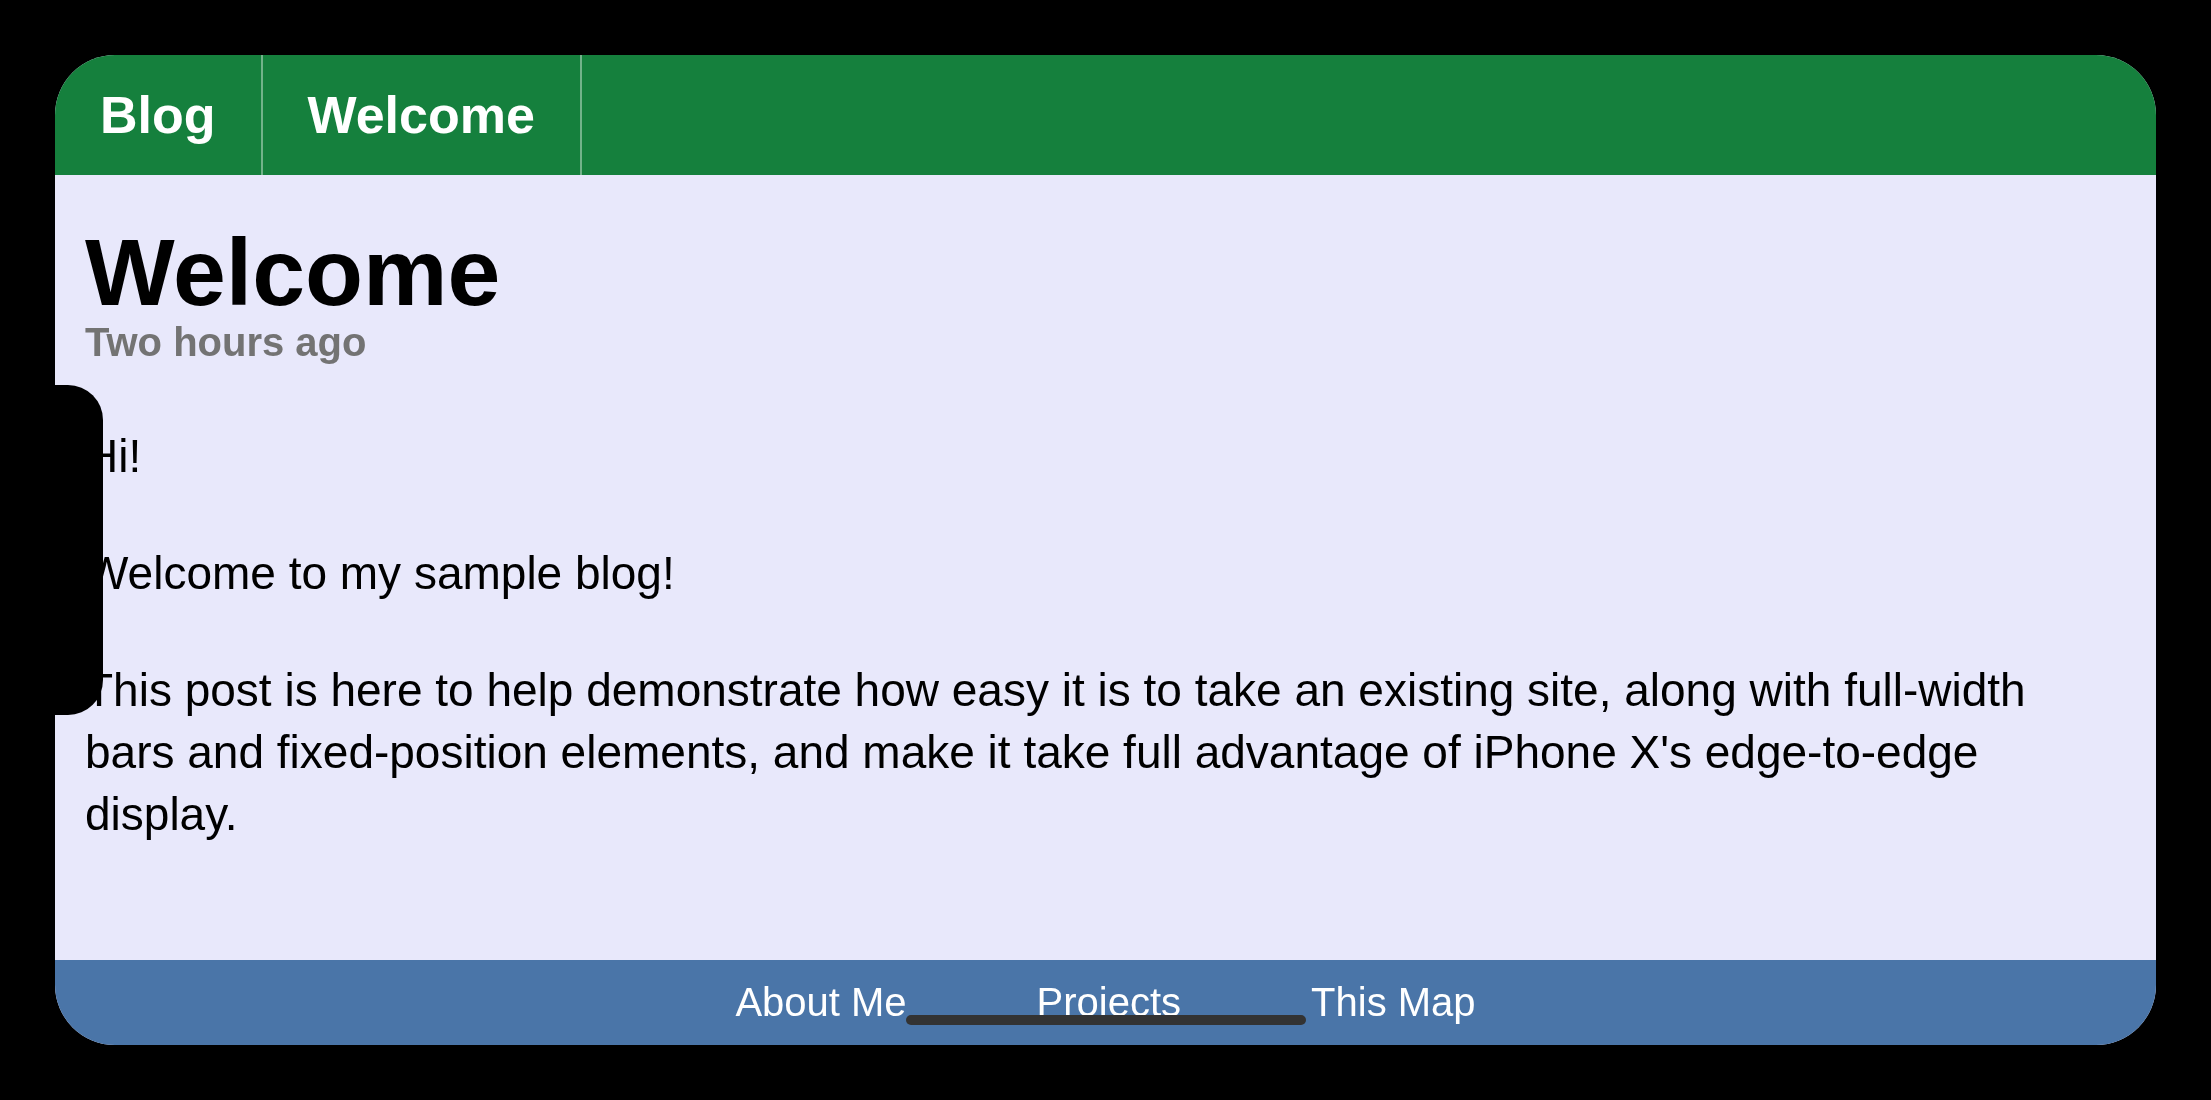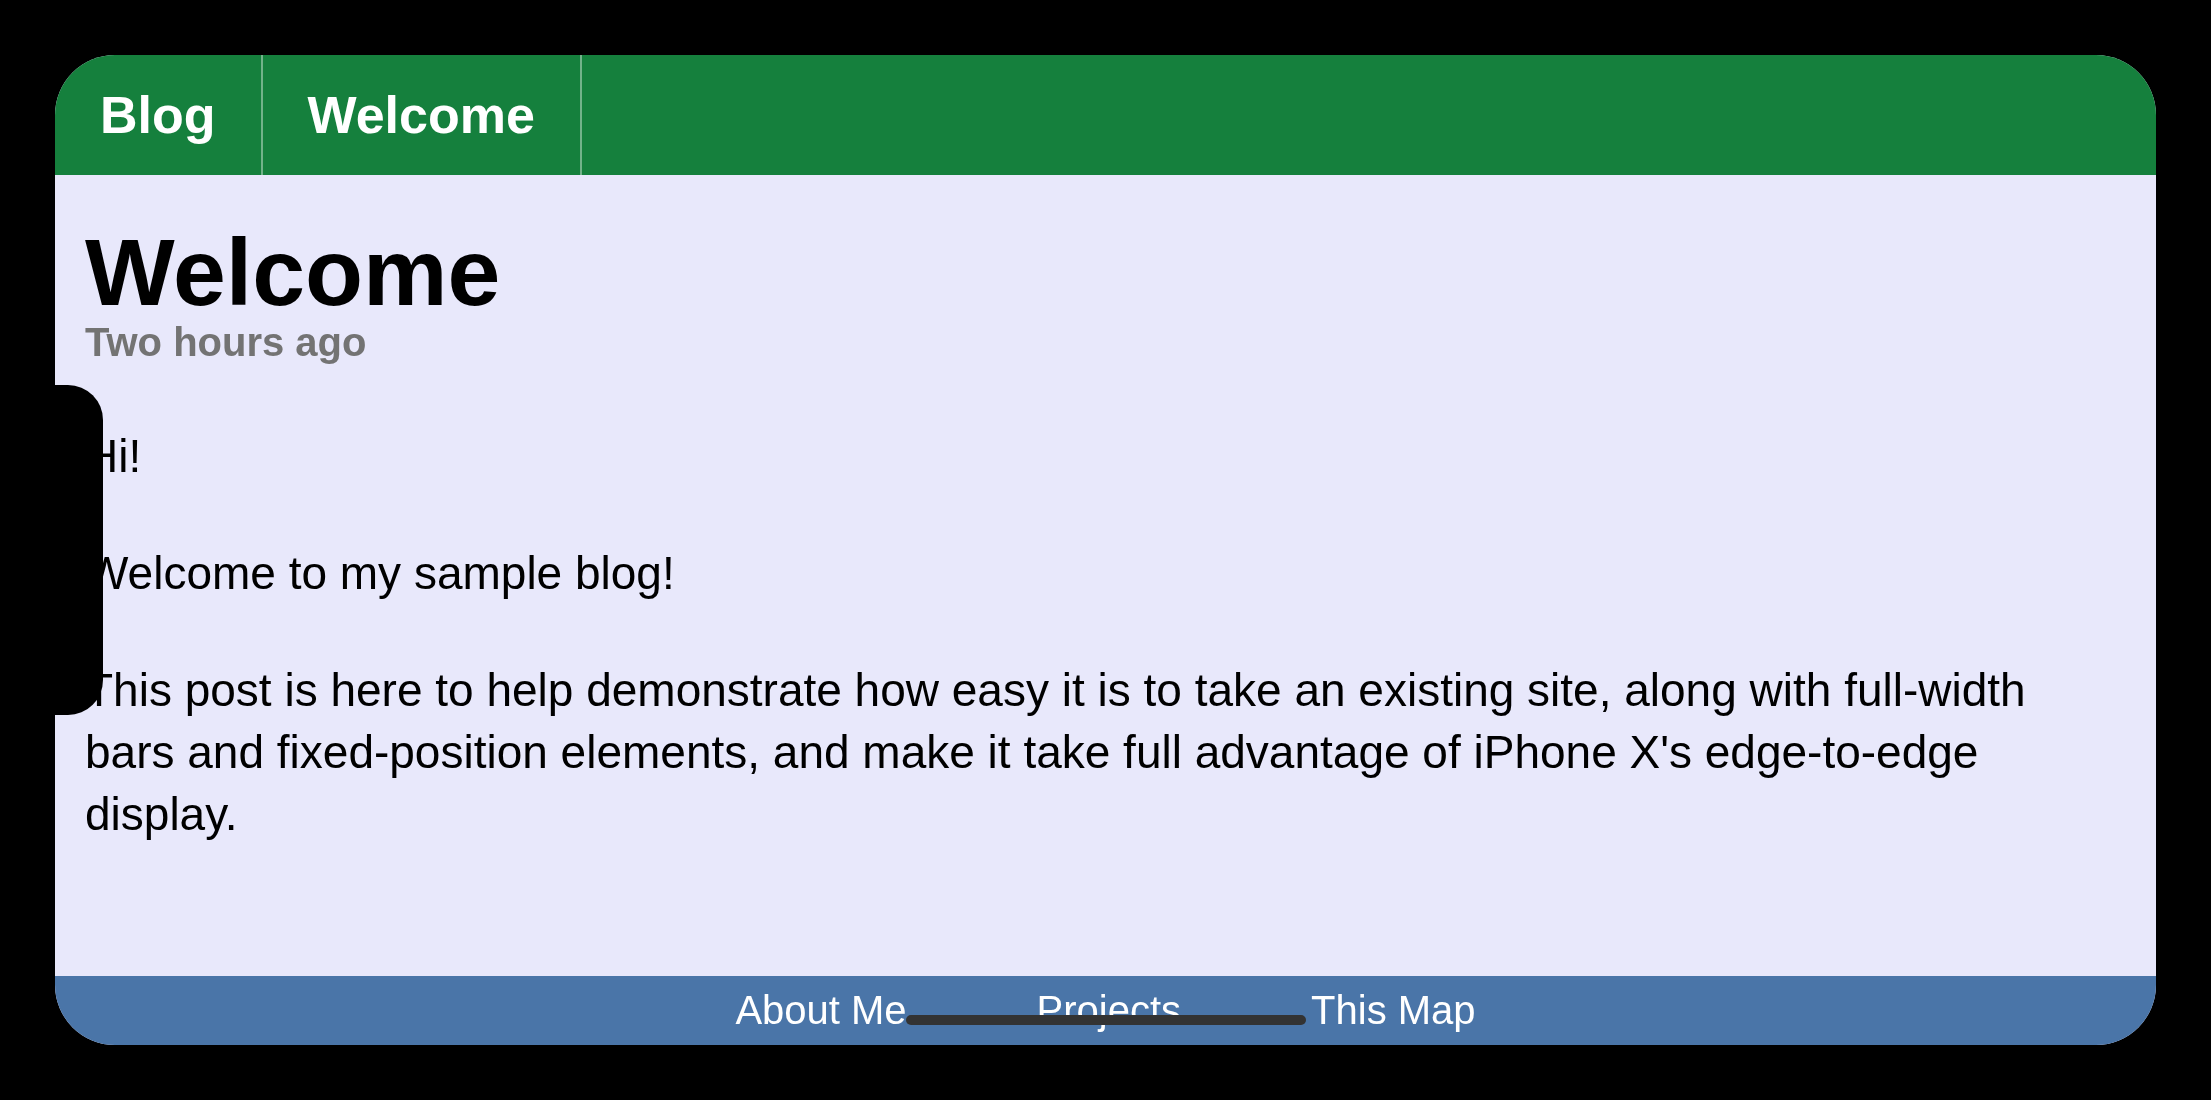--- a/index.html
+++ b/index.html
@@ -143,21 +143,21 @@
       margin-bottom: 55px;
     }
     
     
     .bottom-bar {
       position: absolute;
       bottom: 0;
       left: 0;
       right: 0;
       background: #4a75a8;
-      height: 69px;
+      height: 85px;
       display: flex;
       align-items: center;
       justify-content: center;
       gap: 130px;
     }
     
     .bottom-link {
       color: #fff;
       font-size: 40px;
       font-weight: 400;

